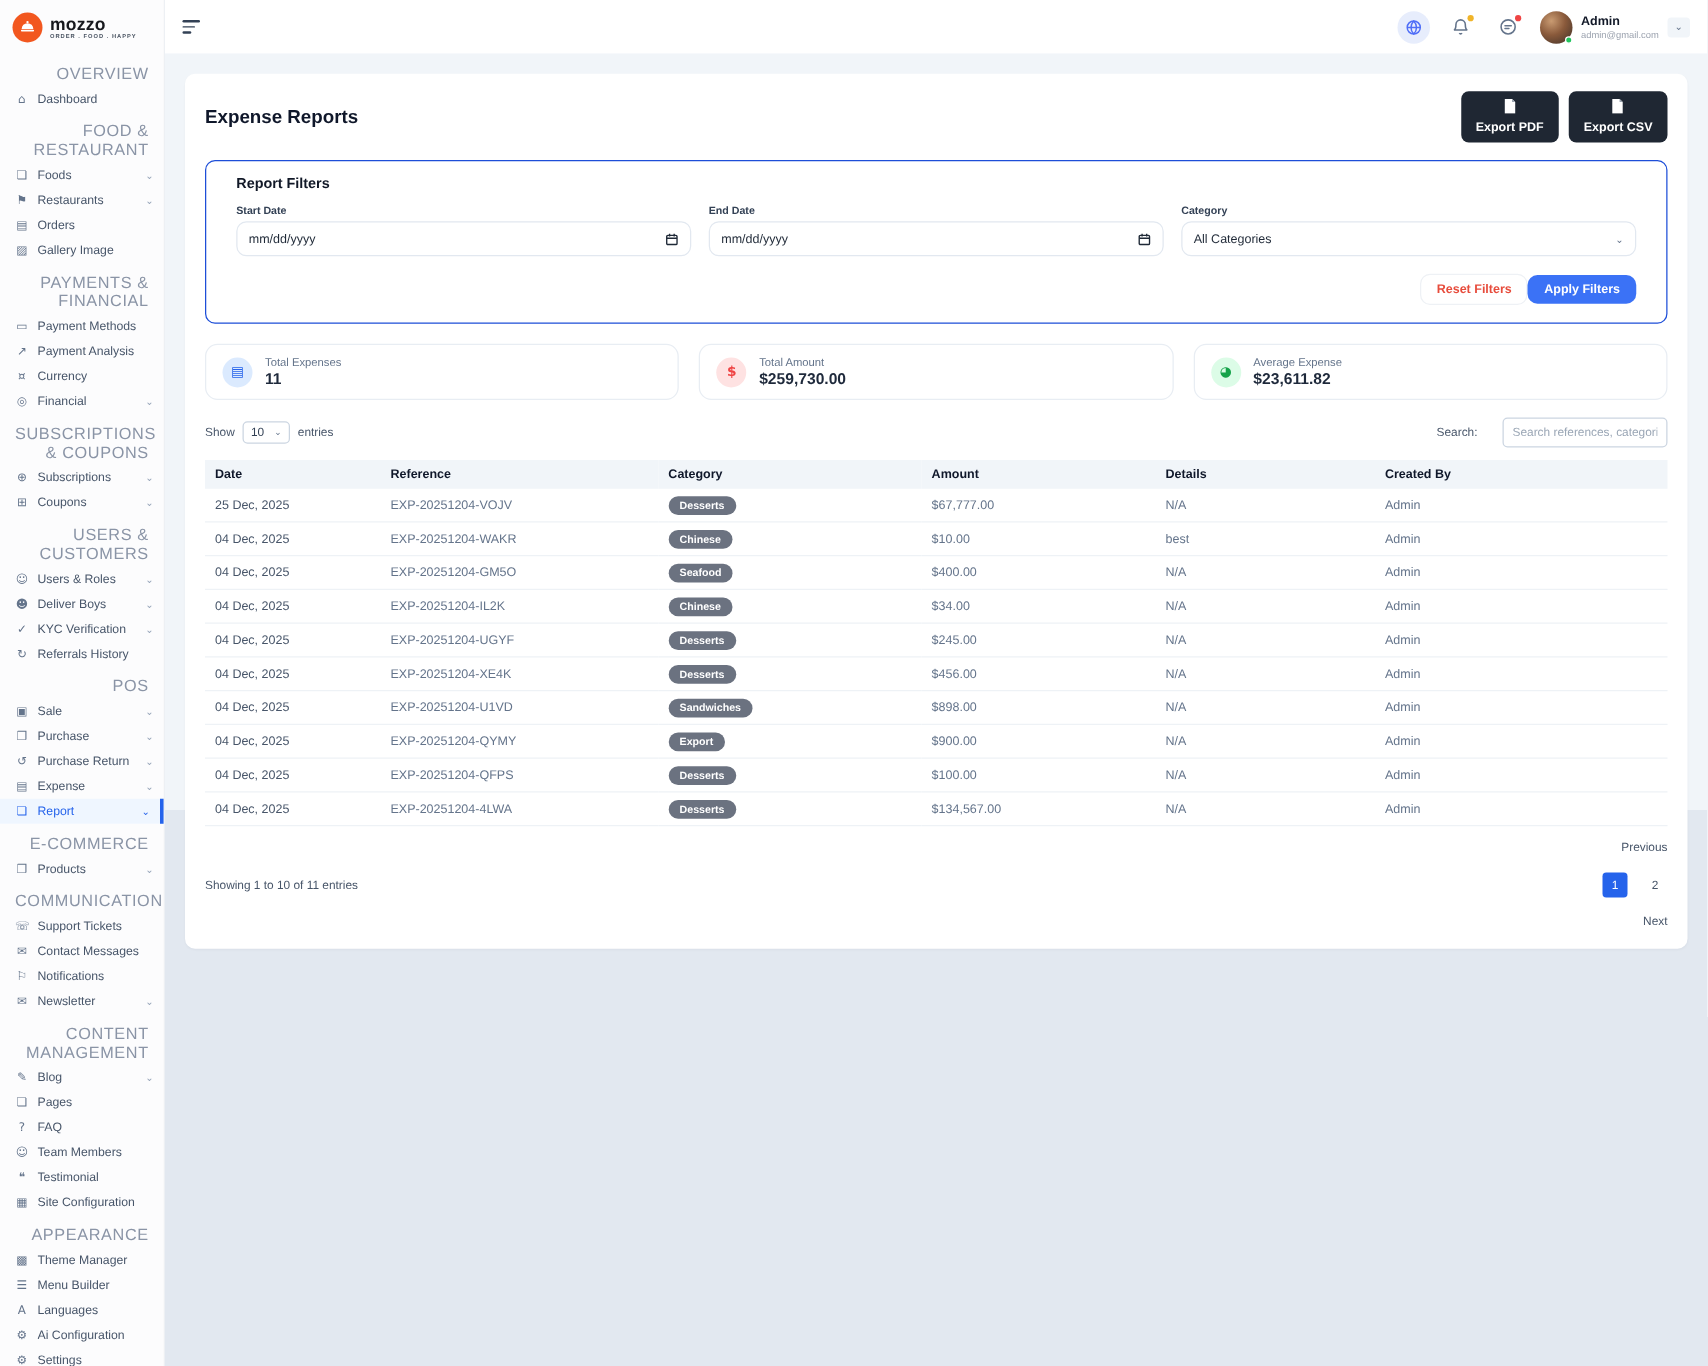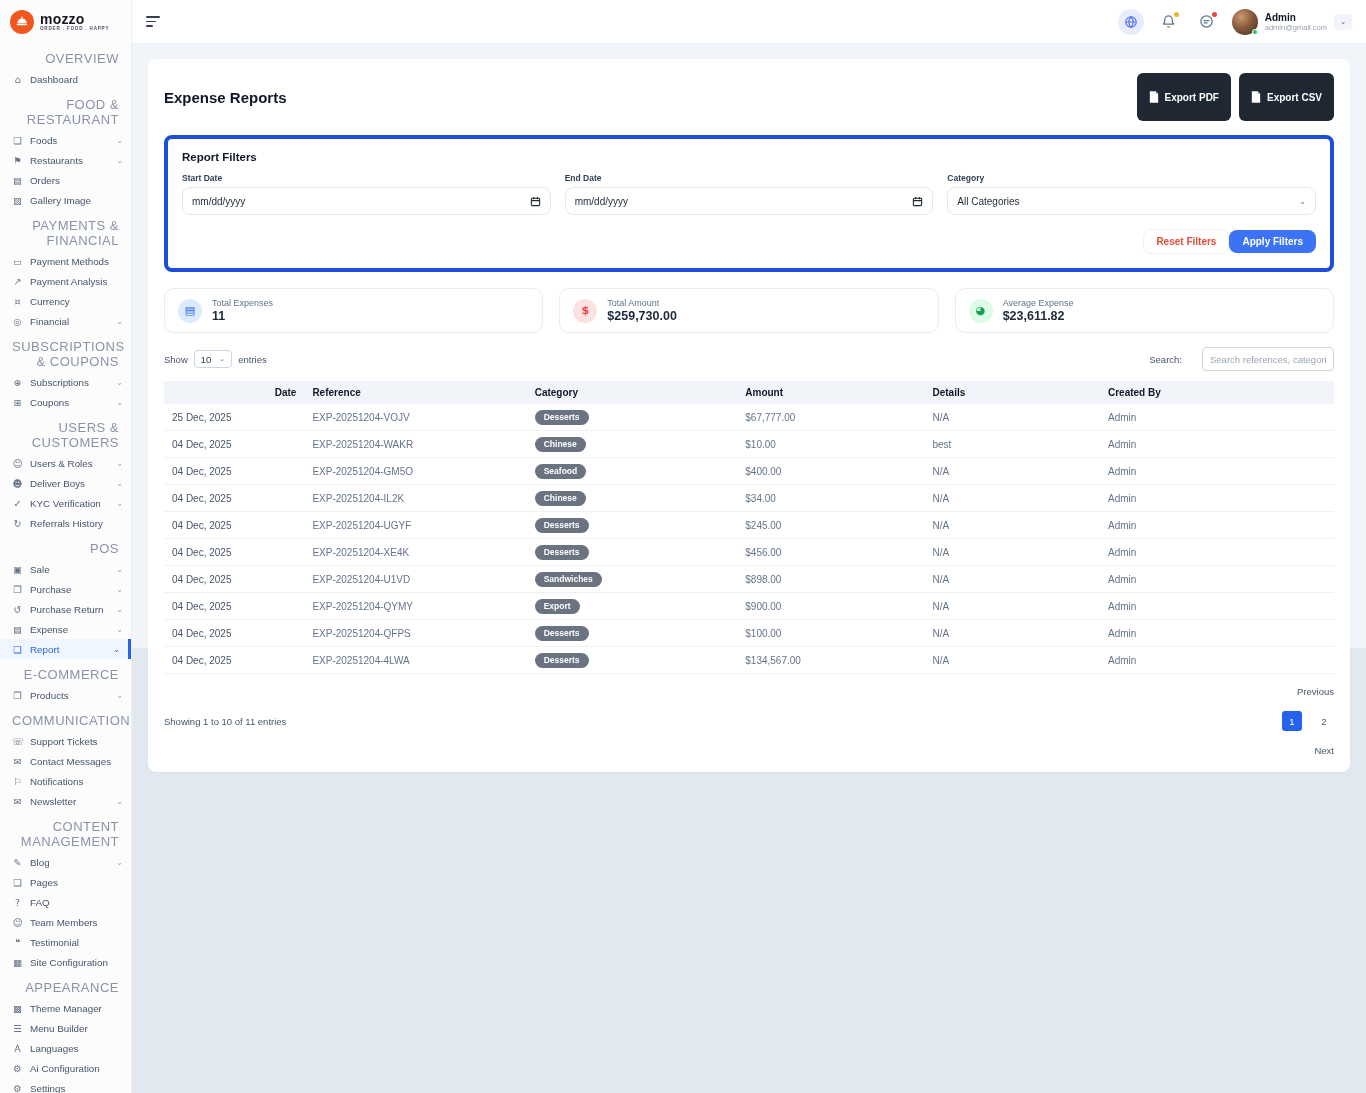--- a/index.html
+++ b/index.html
@@ -73,26 +73,26 @@
   .user-caret { width:18px; height:16px; background:#f1f5f9; border-radius:3px; display:flex; align-items:center; justify-content:center; font-size:8px; color:#64748b; }
 
   
   .content { background:#f1f5f9; padding:16px; height:605px; }
   .page-card { background:#fff; border-radius:8px; padding:14px 16px 16px; box-shadow:0 1px 2px rgba(15,23,42,.04); }
   .page-head { display:flex; align-items:center; justify-content:space-between; margin-bottom:14px; }
   .page-title { font-size:15px; font-weight:800; color:#0f172a; }
   .export-group { display:flex; gap:8px; }
   .export-btn {
     display:flex; align-items:center; gap:6px; background:#1f2733; color:#fff;
-    border:none; border-radius:6px; padding:18px 12px; font-size:10px; font-weight:600;
-    font-family:"Liberation Sans",sans-serif; cursor:pointer;
-  }
-
-  
-  .filters-card { border:4px solid #1d4ed8; border-radius:8px; padding:12px 14px 14px; margin-bottom:16px; }
+    border:none; border-radius:6px; padding:6px 12px; font-size:10px; font-weight:600;
+    font-family:"Liberation Sans",sans-serif; cursor:pointer;flex-direction:column;
+  }
+
+  
+  .filters-card { border:1px solid #1d4ed8; border-radius:8px; padding:12px 24px 14px; margin-bottom:16px; }
   .filters-title { font-size:11.5px; font-weight:700; color:#111827; margin-bottom:10px; }
   .filters-grid { display:grid; grid-template-columns:repeat(3,1fr); gap:14px; }
   .field-label { font-size:8.5px; font-weight:600; color:#334155; margin-bottom:4px; }
   .input-box {
     height:28px; border:1px solid #e2e8f0; border-radius:8px; background:#fff;
     display:flex; align-items:center; justify-content:space-between; padding:0 9px;
     font-size:10px; color:#1f2937; cursor:pointer;
   }
   .input-box .chev { font-size:8px; color:#64748b; }
   .filters-actions { display:flex; justify-content:flex-end; align-items:center; margin-top:14px; }
@@ -126,21 +126,21 @@
     font-size:9.5px; color:#334155; font-family:"Liberation Sans",sans-serif;
   }
   .search-input::placeholder { color:#9aa6b5; }
 
   
   table { width:100%; border-collapse:collapse; font-size:10px; }
   thead th {
     background:#f1f5f9; text-align:left; font-weight:700; color:#0f172a;
     padding:6px 8px; font-size:10px; white-space:nowrap;
   }
-  th:nth-child(1){ width:12%;text-align:right; } th:nth-child(2){ width:19%; } th:nth-child(3){ width:18%; }
+  th:nth-child(1){ width:12%; } th:nth-child(2){ width:19%; } th:nth-child(3){ width:18%; }
   th:nth-child(4){ width:16%; } th:nth-child(5){ width:15%; }
   tbody td { padding:5.5px 8px; border-bottom:1px solid #eef2f6; color:#64748b; white-space:nowrap; }
   tbody td.c-date { color:#475569; }
   .badge {
     display:inline-block; background:#6b7280; color:#fff; font-size:8.5px; font-weight:600;
     padding:2.5px 9px; border-radius:999px;
   }
 
   
   .table-footer { display:flex; align-items:center; justify-content:space-between; margin-top:12px; font-size:9.5px; color:#475569; }

